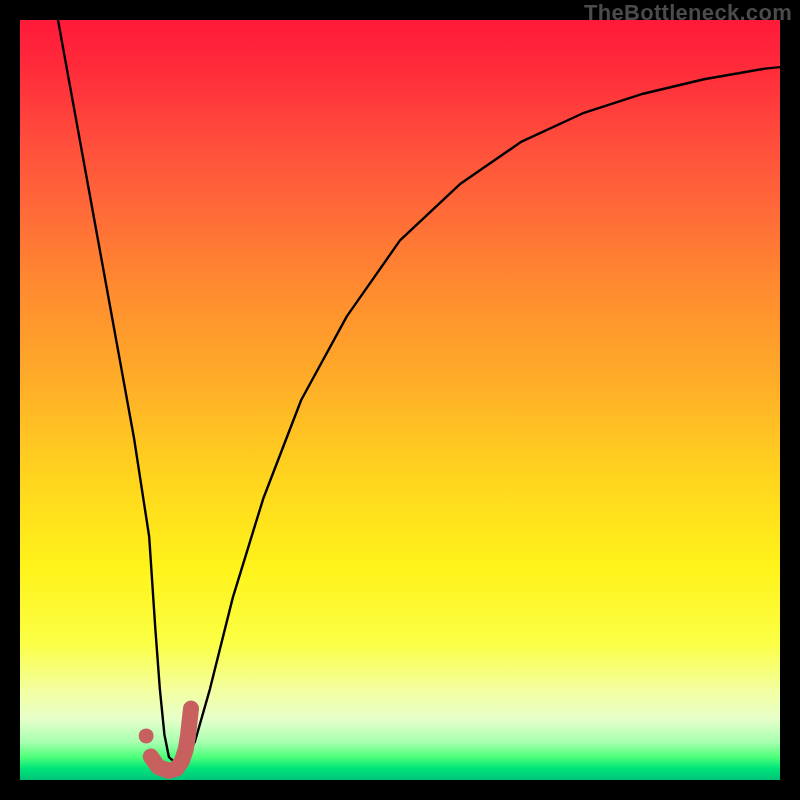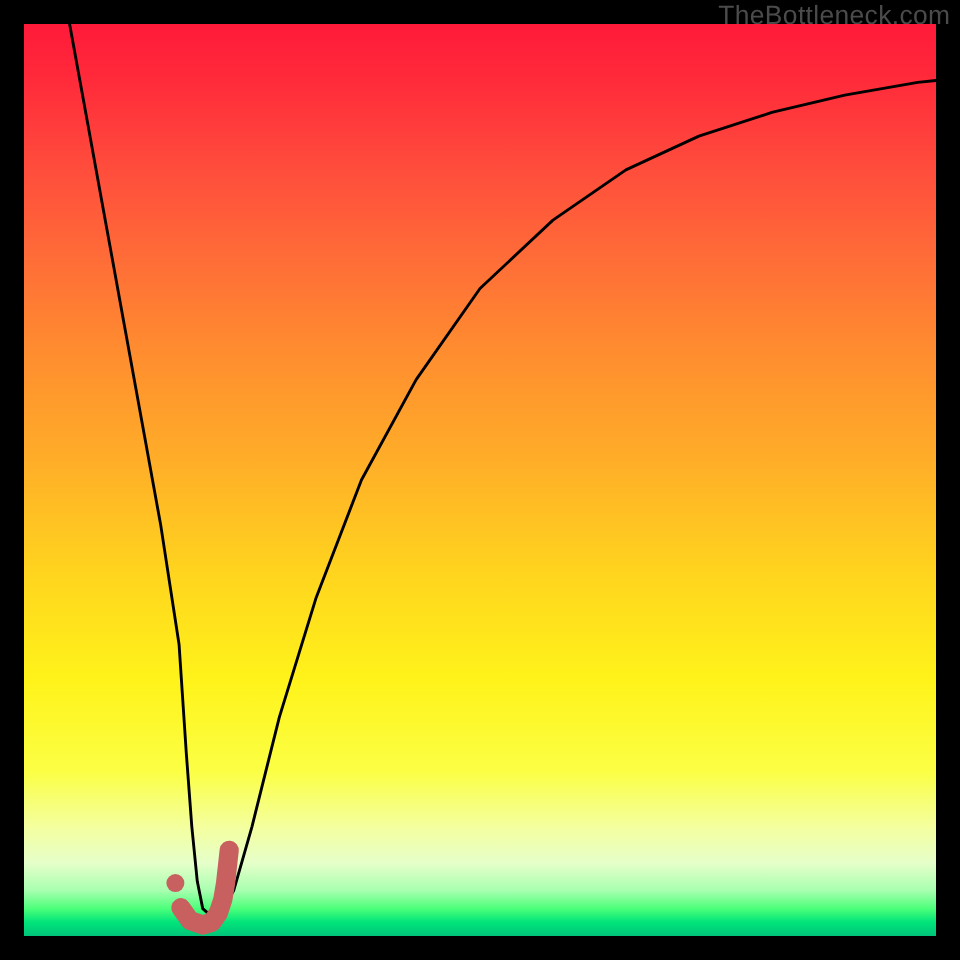--- a/index.html
+++ b/index.html
@@ -54,21 +54,21 @@
     left: 0; top: 0;
     width: 100%;
     height: 100%;
   }
   .watermark {
     position: absolute;
     top: 0;
     right: 8px;
     color: #4b4b4b;
     font-size: 22px;
-    font-weight: 400;
+    font-weight: 700;
     letter-spacing: 0.3px;
     user-select: none;
   }
 </style>
 </head>
 <body>
 
 <div class="outer">
 
   <div class="watermark">TheBottleneck.com</div>

